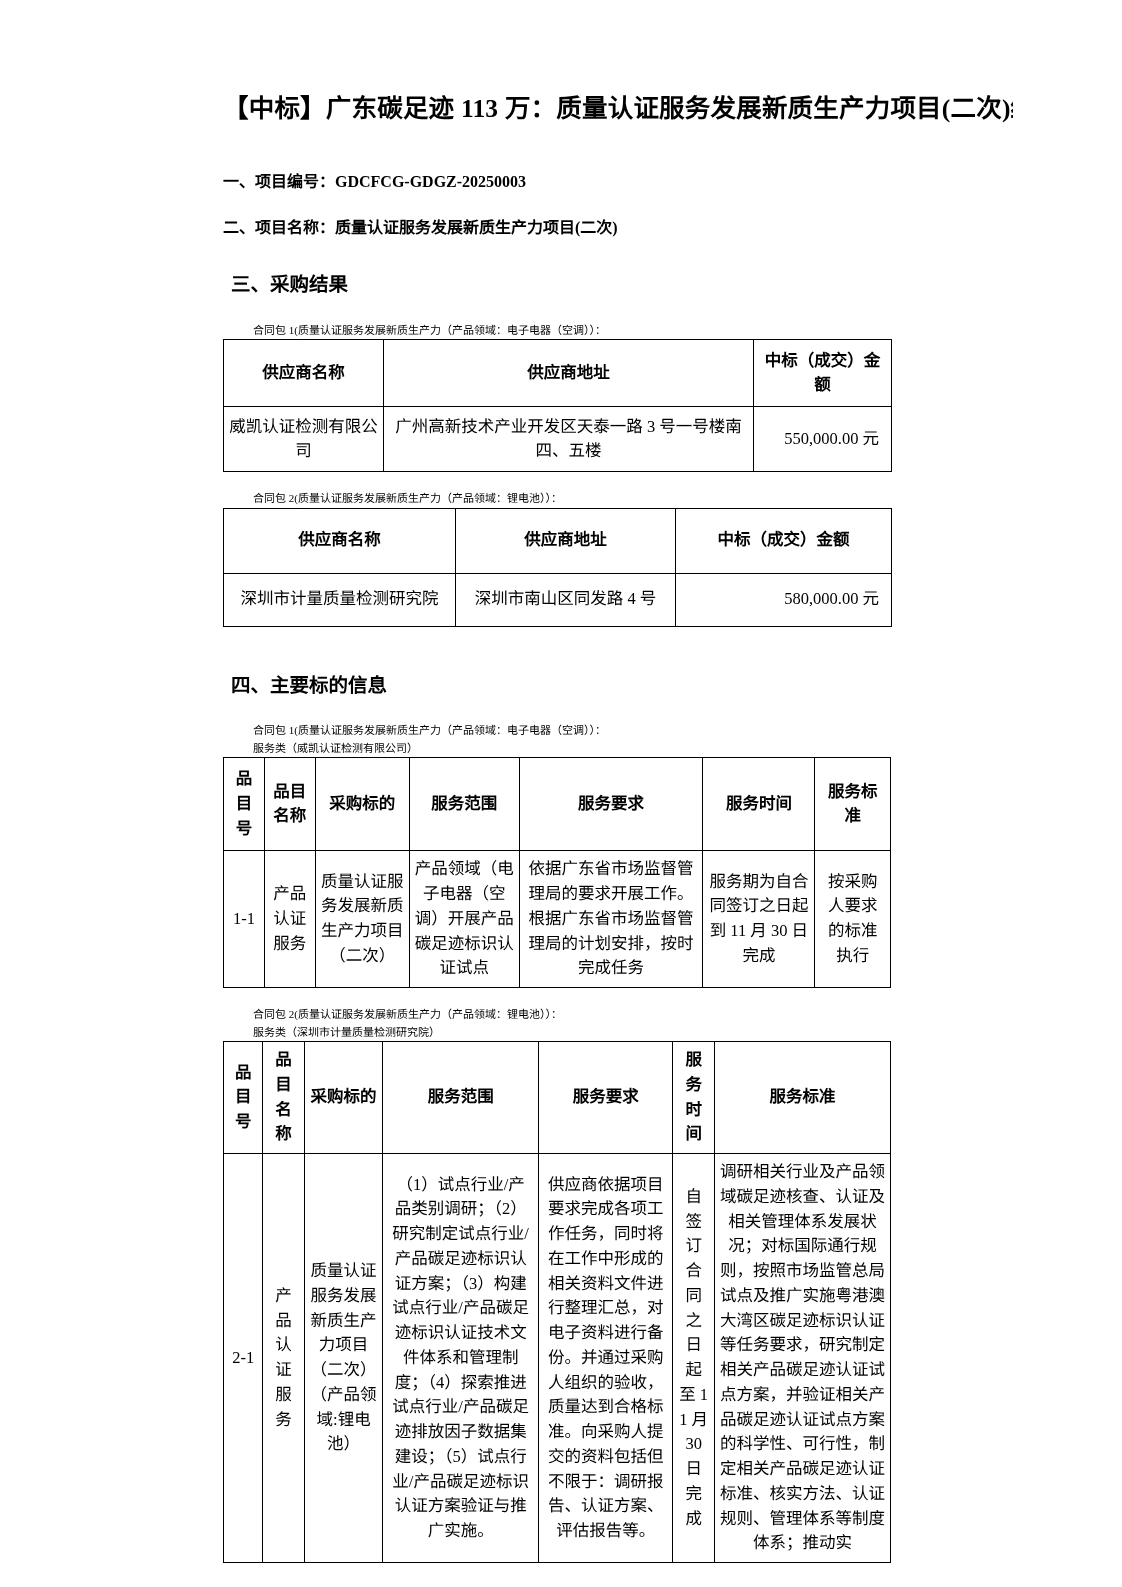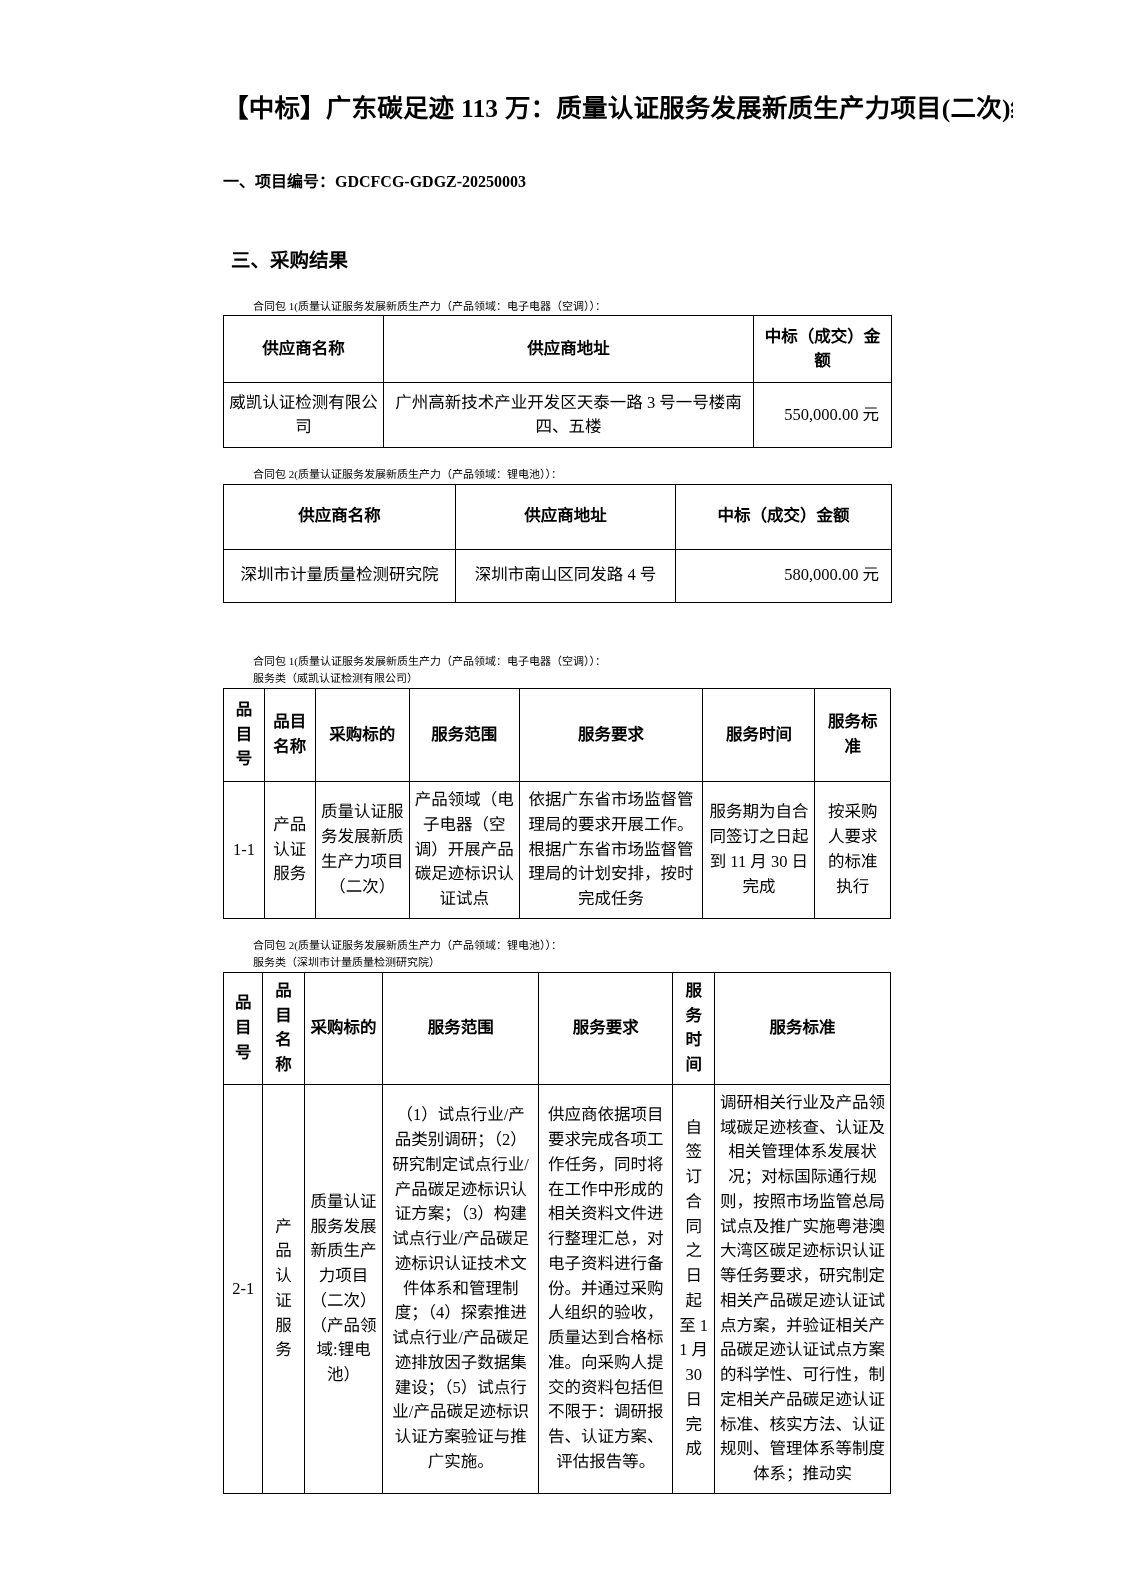--- a/index.html
+++ b/index.html
@@ -134,20 +134,23 @@
     <h1 class="doc-title">【中标】广东碳足迹 113 万：质量认证服务发展新质生产力项目(二次)结果公告</h1>
 
     <div class="sp-1"></div>
 
     <p class="sec-line">
       <span class="sec-label">一、项目编号：</span><span class="sec-value">GDCFCG-GDGZ-20250003</span>
     </p>
 
     <div class="sp-2"></div>
 
+    <p class="sec-line">
+      <span class="sec-label">二、项目名称：</span><span class="sec-value">质量认证服务发展新质生产力项目(二次)</span>
+    </p>
 
     <div class="sp-2"></div>
 
     <p class="sec-heading-only">三、采购结果</p>
 
     <div class="sp-3"></div>
 
     <p class="cap">合同包 1(质量认证服务发展新质生产力（产品领域：电子电器（空调））：</p>
 
     <table class="doc-tbl tbl-supplier">
@@ -193,20 +196,21 @@
         <tr>
           <td>深圳市计量质量检测研究院</td>
           <td>深圳市南山区同发路 4 号</td>
           <td class="amt">580,000.00 元</td>
         </tr>
       </tbody>
     </table>
 
     <div class="sp-1" style="height:36px"></div>
 
+    <p class="sec-heading-only">四、主要标的信息</p>
 
     <div class="sp-3"></div>
 
     <p class="cap">合同包 1(质量认证服务发展新质生产力（产品领域：电子电器（空调））：</p>
 
     <p class="cap">服务类（威凯认证检测有限公司）</p>
 
     <table class="doc-tbl tbl-item1">
       <colgroup>
         <col style="width:40px">

